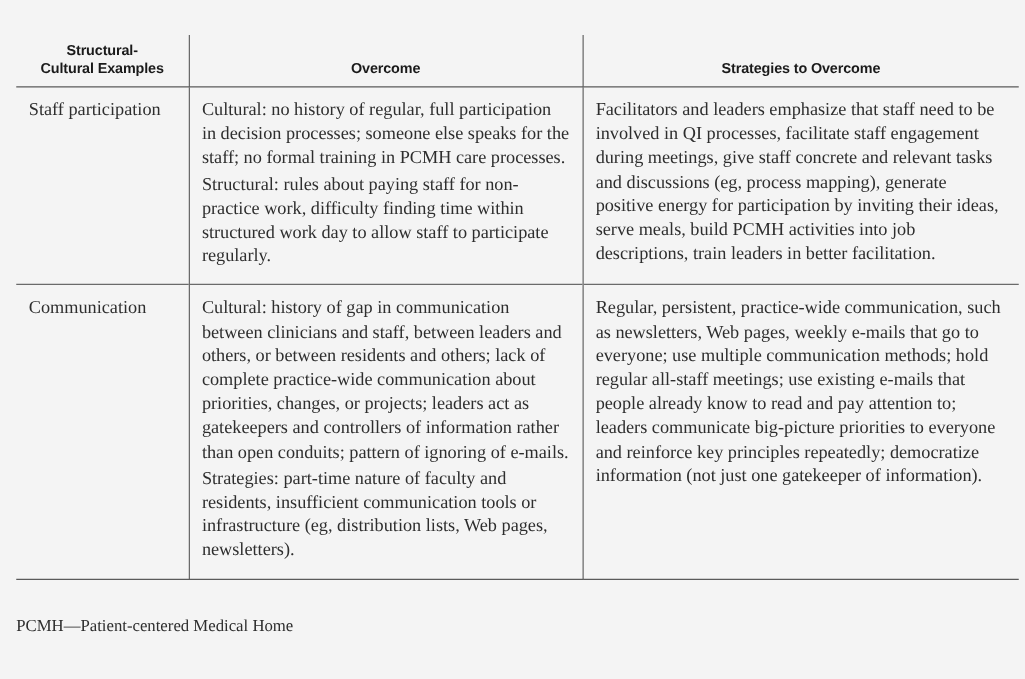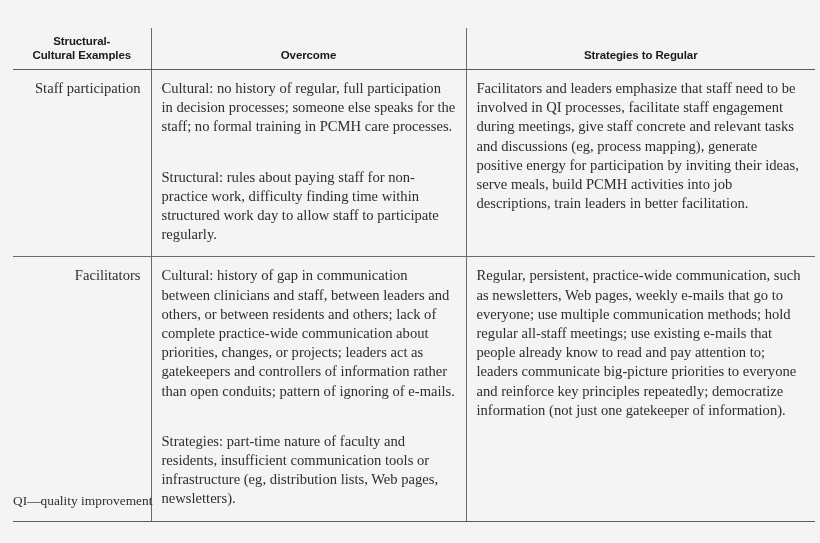--- a/index.html
+++ b/index.html
@@ -63,27 +63,26 @@
     border-right: 1.1px solid #6a6a6a;
   }
   tbody tr.row-sep > td {
     border-top: 1.1px solid #6a6a6a;
   }
   tbody tr.last-row > td {
     border-bottom: 1.4px solid #5a5a5a;
   }
   tbody td.col-barrier {
     white-space: nowrap;
-    text-align: right;
   }
   td p {
     margin: 0;
   }
   td p + p {
-    margin-top: 31px;
+    margin-top: 2px;
   }
   .footnotes {
     position: absolute;
     left: 13px;
     top: 492px;
     width: 780px;
   }
   .footnote {
     font-family: "Liberation Serif", serif;
     font-size: 13.4px;
@@ -105,44 +104,44 @@
       <col class="c2">
       <col class="c3">
     </colgroup>
     <thead>
       <tr>
         <th class="col-barrier">
           <span>Structural-</span><br>
           <span>Cultural Examples</span>
         </th>
         <th class="col-examples">Overcome</th>
-        <th class="col-strategies">Strategies to Regular</th>
+        <th class="col-strategies">Strategies to Overcome</th>
       </tr>
     </thead>
     <tbody>
       <tr>
         <td class="col-barrier">Staff participation</td>
         <td class="col-examples">
           <p>Cultural: no history of regular, full participation in decision processes; someone else speaks for the staff; no formal training in PCMH care processes.</p>
           <p>Structural: rules about paying staff for non-practice work, difficulty finding time within structured work day to allow staff to participate regularly.</p>
         </td>
         <td class="col-strategies">
           <p>Facilitators and leaders emphasize that staff need to be involved in QI processes, facilitate staff engagement during meetings, give staff concrete and relevant tasks and discussions (eg, process mapping), generate positive energy for participation by inviting their ideas, serve meals, build PCMH activities into job descriptions, train leaders in better facilitation.</p>
         </td>
       </tr>
       <tr class="row-sep last-row">
-        <td class="col-barrier">Facilitators</td>
+        <td class="col-barrier">Communication</td>
         <td class="col-examples">
           <p>Cultural: history of gap in communication between clinicians and staff, between leaders and others, or between residents and others; lack of complete practice-wide communication about priorities, changes, or projects; leaders act as gatekeepers and controllers of information rather than open conduits; pattern of ignoring of e-mails.</p>
           <p>Strategies: part-time nature of faculty and residents, insufficient communication tools or infrastructure (eg, distribution lists, Web pages, newsletters).</p>
         </td>
         <td class="col-strategies">
           <p>Regular, persistent, practice-wide communication, such as newsletters, Web pages, weekly e-mails that go to everyone; use multiple communication methods; hold regular all-staff meetings; use existing e-mails that people already know to read and pay attention to; leaders communicate big-picture priorities to everyone and reinforce key principles repeatedly; democratize information (not just one gatekeeper of information).</p>
         </td>
       </tr>
     </tbody>
   </table>
 
   <div class="footnotes">
-    <div class="footnote">QI—quality improvement</div>
+    <div class="footnote">PCMH—Patient-centered Medical Home</div>
   </div>
 
 </div>
 
 </body></html>

